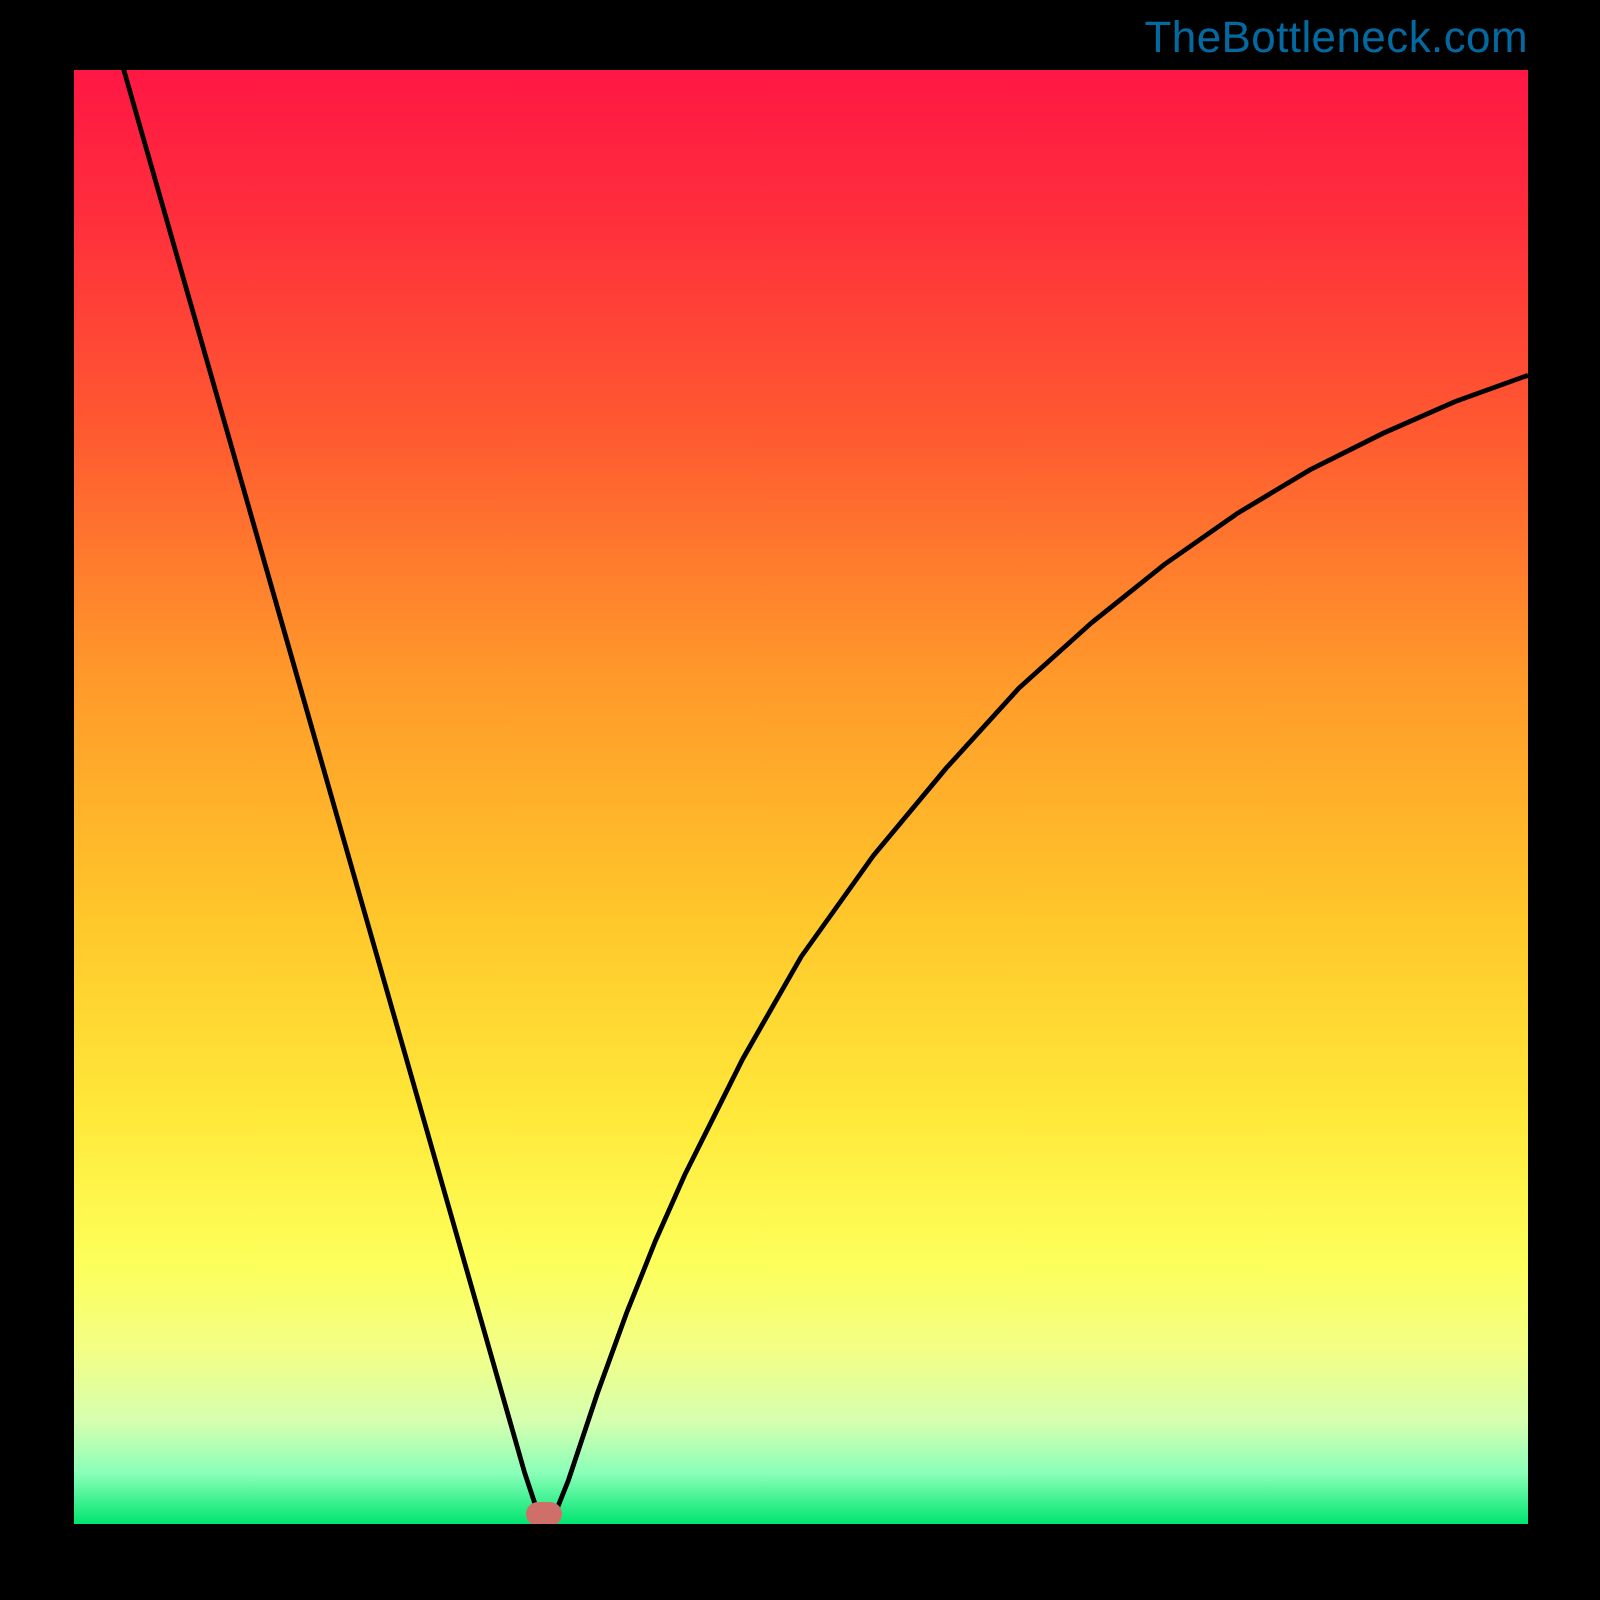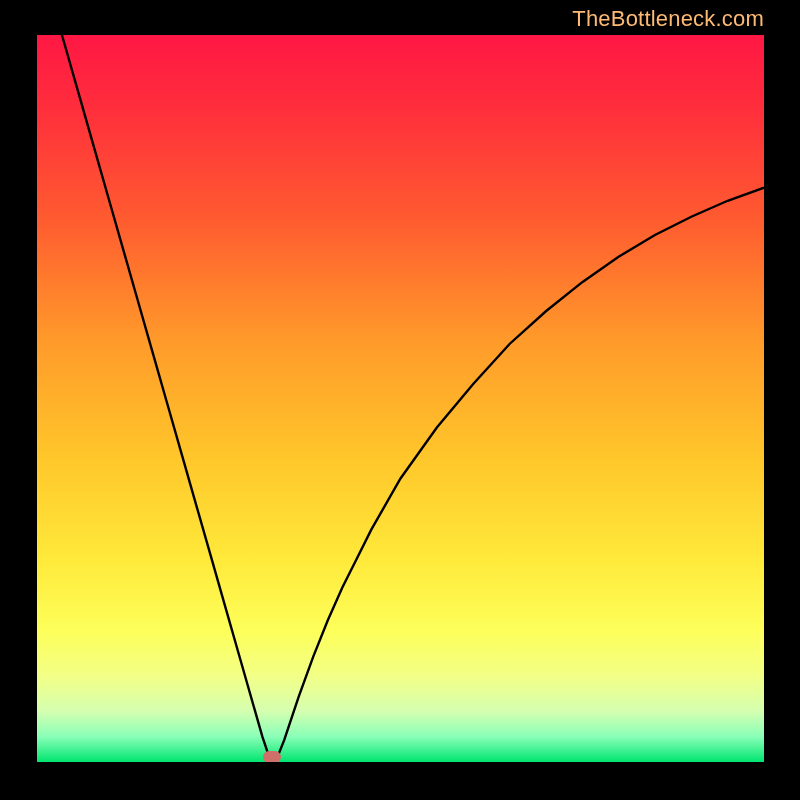--- a/index.html
+++ b/index.html
@@ -32,21 +32,21 @@
     inset: 0;
   }
   .curve-svg {
     position: absolute;
     inset: 0;
   }
   .watermark {
     position: absolute;
     top: 6px;
     right: 36px;
-    color: #fdba74;
+    color: #0369a1;
     font-size: 22px;
     letter-spacing: 0.2px;
   }
   .marker {
     position: absolute;
     width: 18px;
     height: 12px;
     border-radius: 6px;
     background: #cf6f6a;
     transform: translate(-50%, -50%);

